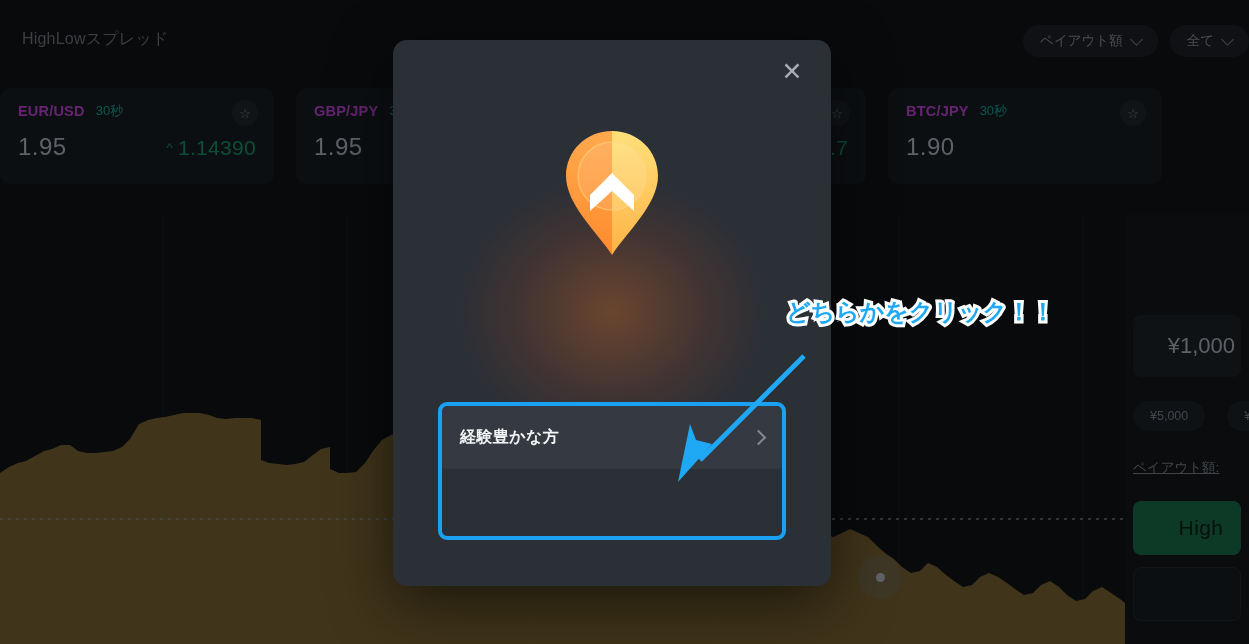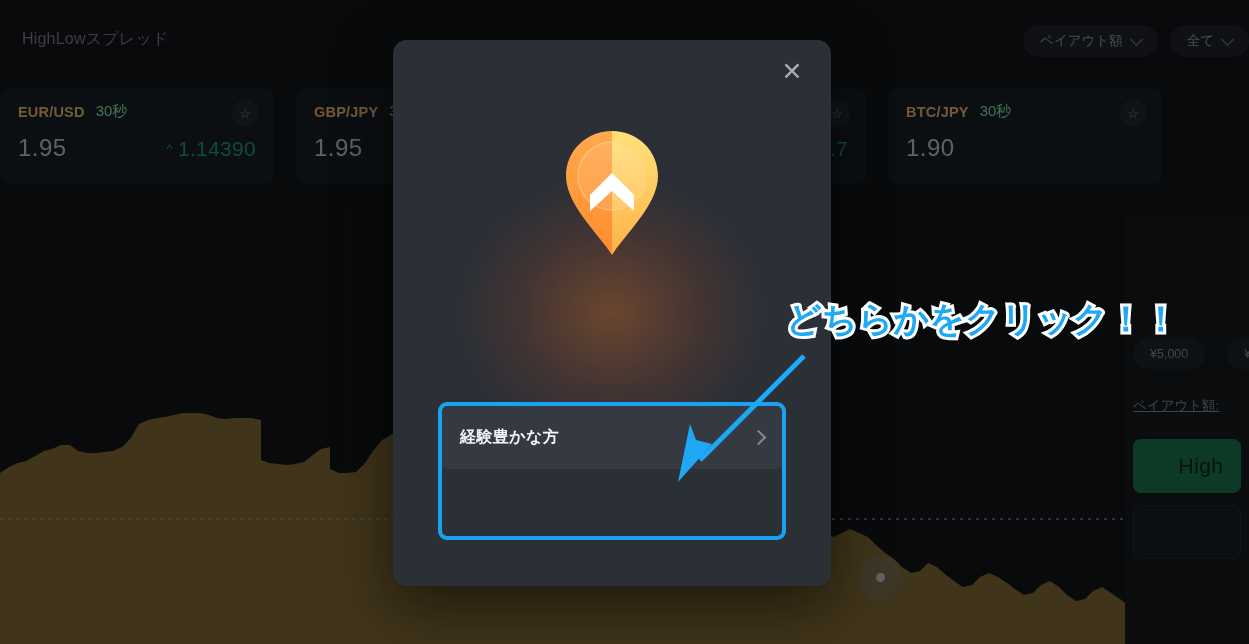--- a/index.html
+++ b/index.html
@@ -29,22 +29,22 @@
     transform:translateY(-2px) rotate(45deg); }
 
   
   .tickers{ position:absolute; left:0; top:88px; display:flex; gap:22px; }
   .tcard{
     width:274px; height:96px; background:#16191d; border-radius:10px;
     padding:14px 18px 0 18px; position:relative; flex:0 0 auto;
   }
   .tcard:first-child{ margin-left:0; }
   .trow1{ display:flex; align-items:center; }
-  .tsym{ font-size:14.5px; color:#fdba74; font-weight:bold; letter-spacing:.2px; }
-  .tdur{ font-size:15px; color:#86efac; margin-left:11px; }
+  .tsym{ font-size:14.5px; color:#d946ef; font-weight:bold; letter-spacing:.2px; }
+  .tdur{ font-size:13px; color:#14b8a6; margin-left:11px; }
   .tstar{
     position:absolute; right:16px; top:12px; width:26px; height:26px;
     border-radius:50%; background:#202429; display:flex; align-items:center;
     justify-content:center; color:#8d9299; font-size:13px; line-height:1;
   }
   .trow2{ display:flex; align-items:baseline; margin-top:13px; }
   .tspread{ font-size:24px; color:#c8cdd3; letter-spacing:.5px; }
   .tprice{ margin-left:auto; font-size:21px; font-weight:500; letter-spacing:.3px; }
   .tprice .caret{ font-size:13px; margin-right:5px; position:relative; top:-3px; }
   .up{ color:#17a06a; }
@@ -135,21 +135,21 @@
     transform:rotate(45deg);
   }
 
   
   .anno-box{
     position:absolute; left:438px; top:402px; width:348px; height:138px;
     border:4px solid #1ba1f2; border-radius:9px; pointer-events:none;
   }
   .anno-text{
     position:absolute; left:786px; top:296px;
-    font-size:35px; font-weight:bold; letter-spacing:0px; white-space:nowrap;
+    font-size:24px; font-weight:bold; letter-spacing:0px; white-space:nowrap;
     color:#1fa9f5;
     -webkit-text-stroke:6px #ffffff; paint-order:stroke fill;
   }
   .anno-arrow{ position:absolute; left:650px; top:340px; width:190px; height:150px; pointer-events:none; }
 </style>
 </head>
 <body>
 
 <div id="root">
 
@@ -233,20 +233,23 @@
         <line x1="0" y1="304" x2="1125" y2="304" stroke="#9aa0a6" stroke-width="1.6" stroke-dasharray="3 5" opacity="0.85"></line>
       </svg>
       <div class="opt-label" style="left:562px; top:71px;">オプション</div>
     </div>
 
     <div class="price-marker">
       <div class="dot"></div>
     </div>
 
     <div class="order-panel">
+      <div class="amount-box">
+        <span>¥1,000</span>
+      </div>
       <div class="chips">
         <div class="chip">¥5,000</div>
         <div class="chip">¥10,000</div>
       </div>
       <div class="payout">ペイアウト額:</div>
       <div class="high-btn">High</div>
       <div class="low-btn"></div>
     </div>
   </div>
 

